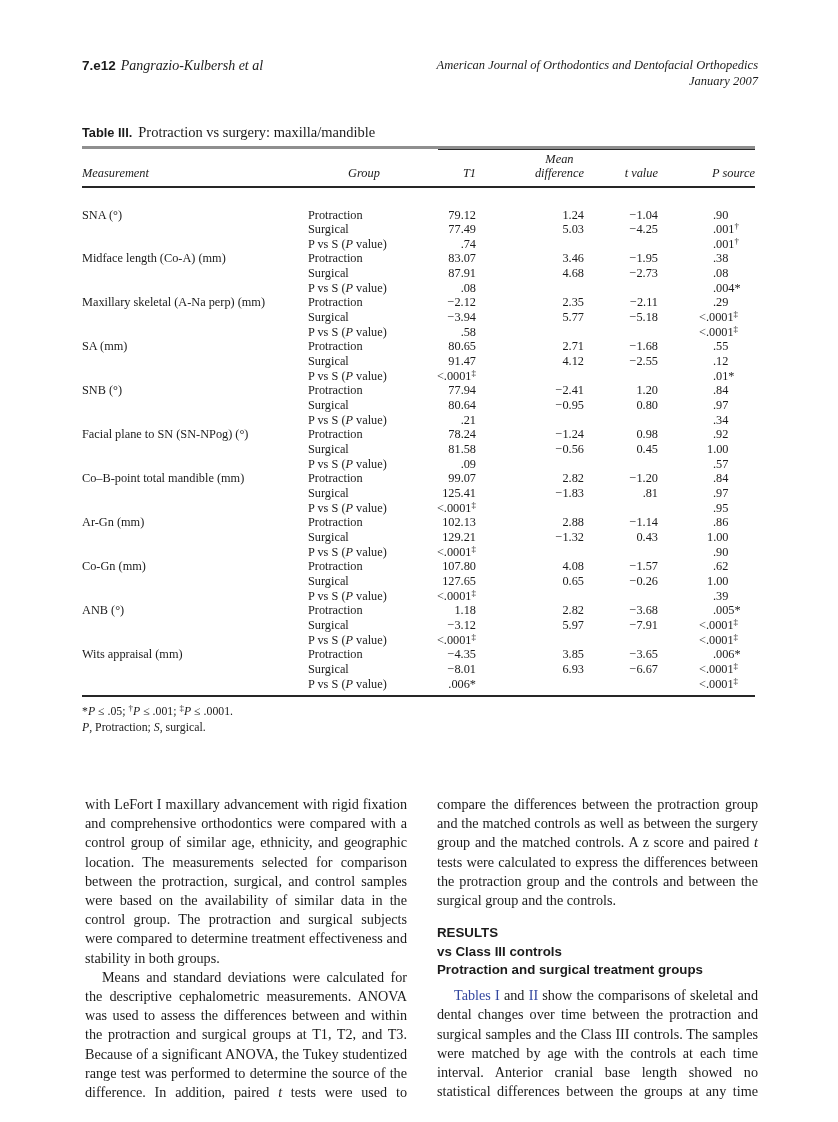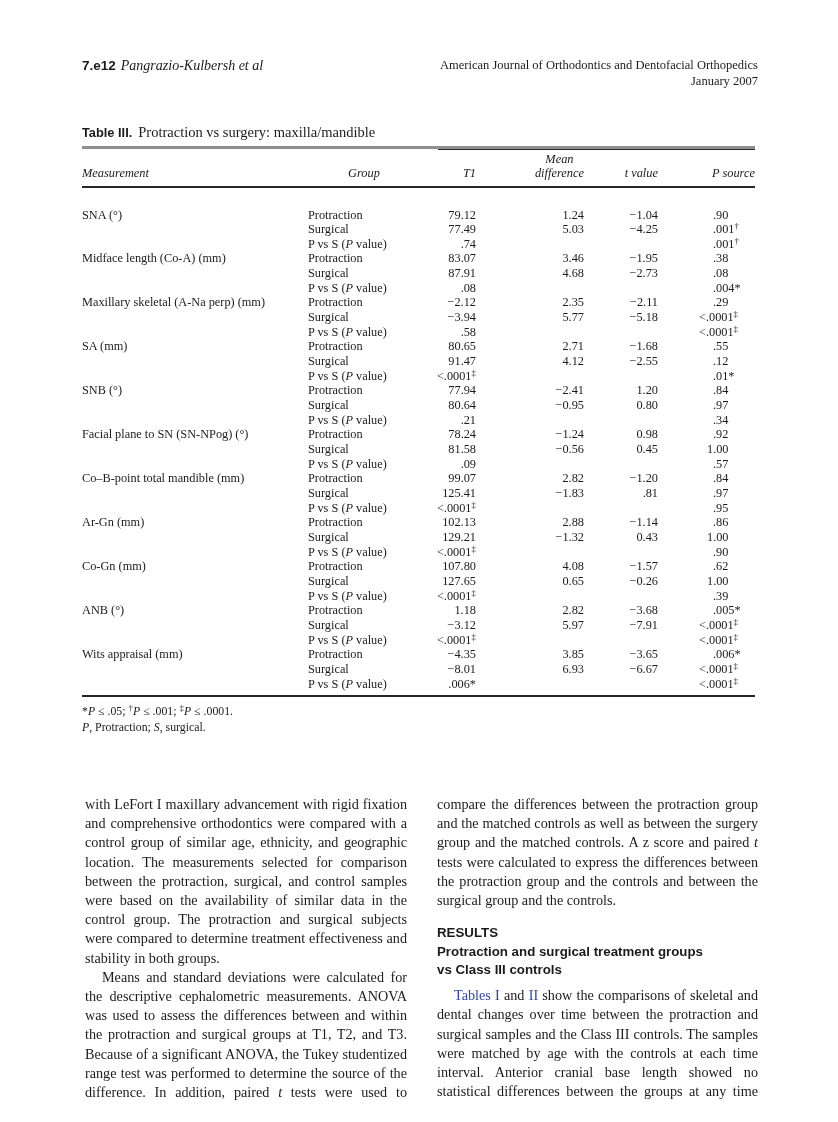--- a/index.html
+++ b/index.html
@@ -8,21 +8,21 @@
   .it{font-style:italic;}
   .sup{font-size:9px;vertical-align:4px;line-height:0;}
   .cite{color:#33479f;}
 
   
   .page-header{position:absolute;top:58px;left:82px;width:676px;display:flex;
                justify-content:space-between;align-items:flex-start;}
   .head-left{font-size:14px;white-space:nowrap;}
   .folio{font-family:"Liberation Sans",sans-serif;font-weight:bold;font-size:13.5px;}
   .running-author{font-style:italic;margin-left:5px;}
-  .journal-ref{text-align:right;font-size:12.5px;line-height:15.5px;}
+  .journal-ref{text-align:right;font-style:italic;font-size:12.5px;line-height:15.5px;}
 
   
   .table-block{position:absolute;left:82px;top:124px;width:673px;font-size:12.3px;}
   .table-caption{font-size:14.5px;margin-bottom:5px;}
   .caption-label{font-family:"Liberation Sans",sans-serif;font-weight:bold;font-size:12.8px;margin-right:6px;}
   .title-rule{height:3px;background:#8f8f8f;}
   .spanner-row{height:26px;display:flex;align-items:center;}
   .spanner-box{margin-left:356px;width:317px;text-align:center;box-sizing:border-box;
                padding-right:56px;font-style:italic;}
   .sub-rule{margin-left:356px;height:0;border-top:1.5px solid #2b2b2b;}
@@ -371,21 +371,21 @@
       <p class=""><span>with LeFort I maxillary advancement with rigid fixation and comprehensive orthodontics were compared with a control group of similar age, ethnicity, and geographic location. The measurements selected for comparison between the protraction, surgical, and control samples were based on the availability of similar data in the control group. The protraction and surgical subjects were compared to determine treatment effectiveness and stability in both groups.</span></p>
       <p class="indent cont"><span>Means and standard deviations were calculated for the descriptive cephalometric measurements. ANOVA was used to assess the differences between and within the protraction and surgical groups at T1, T2, and T3. Because of a significant ANOVA, the Tukey studentized range test was performed to determine the source of the difference. In addition, paired </span><span class="it">t</span><span> tests were used to</span></p>
     </div>
 
   <div class="col col-right">
     <div>
         <p class=""><span>compare the differences between the protraction group and the matched controls as well as between the surgery group and the matched controls. A z score and paired </span><span class="it">t</span><span> tests were calculated to express the differences between the protraction group and the controls and between the surgical group and the controls.</span></p>
       </div>
     <div class="results-heading">RESULTS</div>
     <div class="results-subheading">
+        <div>vs Class III controls</div>
         <div>Protraction and surgical treatment groups</div>
-        <div>vs Class III controls</div>
       </div>
     <div>
         <p class="indent cont"><span class="cite">Tables I</span><span> and </span><span class="cite">II</span><span> show the comparisons of skeletal and dental changes over time between the protraction and surgical samples and the Class III controls. The samples were matched by age with the controls at each time interval. Anterior cranial base length showed no statistical differences between the groups at any time</span></p>
       </div>
   </div>
 
 </div>
 
 </body></html>

